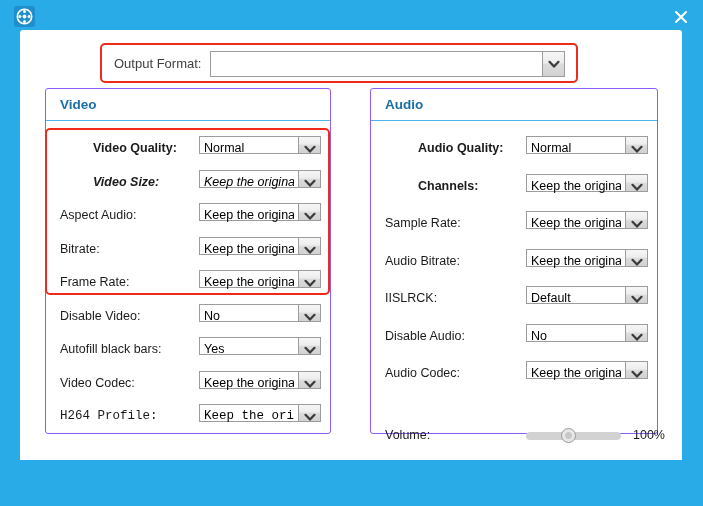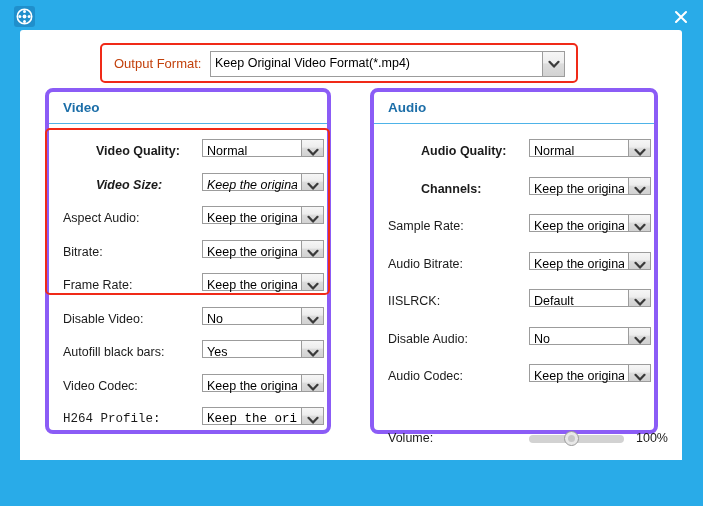--- a/index.html
+++ b/index.html
@@ -66,21 +66,21 @@
     left: 80px; top: 13px;
     width: 478px; height: 40px;
     border: 2px solid #F02A18;
     border-radius: 5px;
     box-sizing: border-box;
   }
   #output-format-label {
     position: absolute;
     left: 12px; top: 11px;
     font-size: 13px;
-    color: #c2410c;
+    color: #404040;
     white-space: nowrap;
   }
   #output-format-select {
     position: absolute;
     left: 108px; top: 6px;
     width: 355px; height: 26px;
   }
 
   
   .combo {
@@ -109,22 +109,22 @@
     box-sizing: border-box;
   }
   .combo .arrowbox svg {
     display: block;
     margin: 8px auto 0;
   }
 
   
   .group {
     position: absolute;
-    border: 4px solid #8b5cf6;
-    border-radius: 8px;
+    border: 1px solid #8b5cf6;
+    border-radius: 3px;
     background: #fff;
     box-sizing: border-box;
   }
   .group > .group-title {
     position: absolute;
     left: 14px; top: 8px;
     font-size: 13.5px;
     font-weight: bold;
     color: #1C6EA8;
   }
@@ -248,21 +248,20 @@
         <path d="M3 3 L13 13 M13 3 L3 13" stroke="#ffffff" stroke-width="2.1" stroke-linecap="round"></path>
       </svg>
     </div>
   </div>
 
   <div id="content">
 
     <div id="output-format-row">
       <div id="output-format-label">Output Format:</div>
       <div id="output-format-select" class="combo">
-        <div class="val">Keep Original Video Format(*.mp4)</div>
         <div class="arrowbox">
           <svg width="12" height="9" viewBox="0 0 12 9">
             <path d="M1.5 1.8 L6 6.6 L10.5 1.8" fill="none" stroke="#3a3a3a" stroke-width="2.2" stroke-linecap="round" stroke-linejoin="round"></path>
           </svg>
         </div>
       </div>
     </div>
 
     <div id="video-group" class="group">
       <div class="group-title">Video</div>

